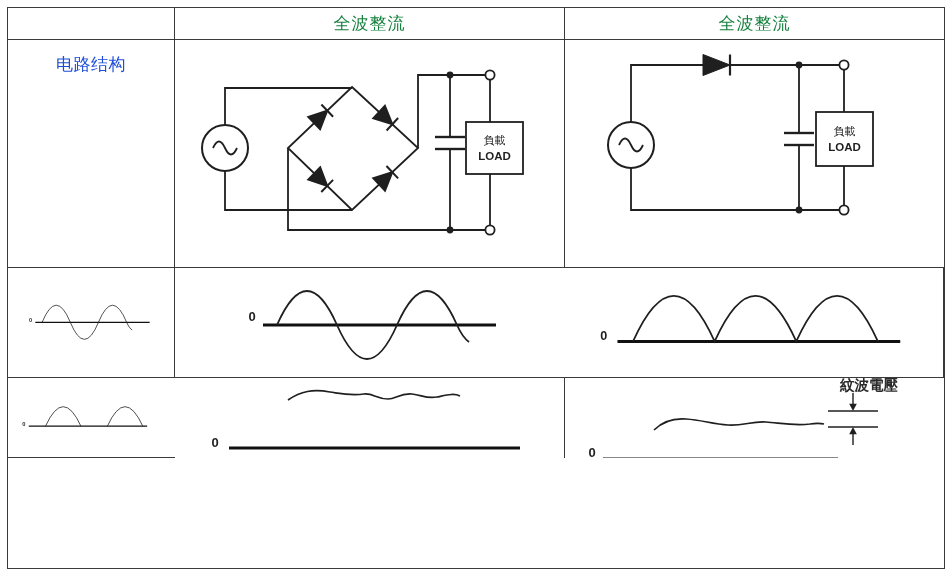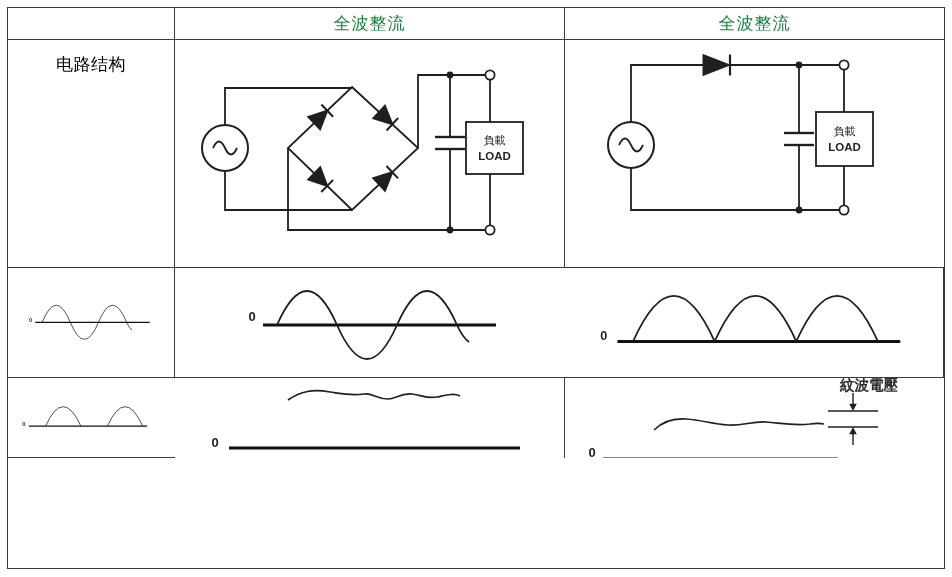--- a/index.html
+++ b/index.html
@@ -23,21 +23,21 @@
     overflow:hidden; background:#fff;
   }
   .last-col { border-right:none; }
   .last-row { border-bottom:none; }
   .header-cell span {
     font-size:17px; color:#15803d; letter-spacing:1px;
   }
   .label-cell { color:#1d1d1d; }
   .rlabel {
     display:inline-block; max-width:118px;
-    font-size:17px; line-height:1.75; text-align:center; color:#000000;
+    font-size:17px; line-height:1.75; text-align:center; color:#1d4ed8;
     letter-spacing:0.5px;
   }
   .top-align { align-items:flex-start; padding-top:10px; }
   svg text { user-select:none; }
 </style>
 </head>
 <body>
 
 <div class="tbl">
 

